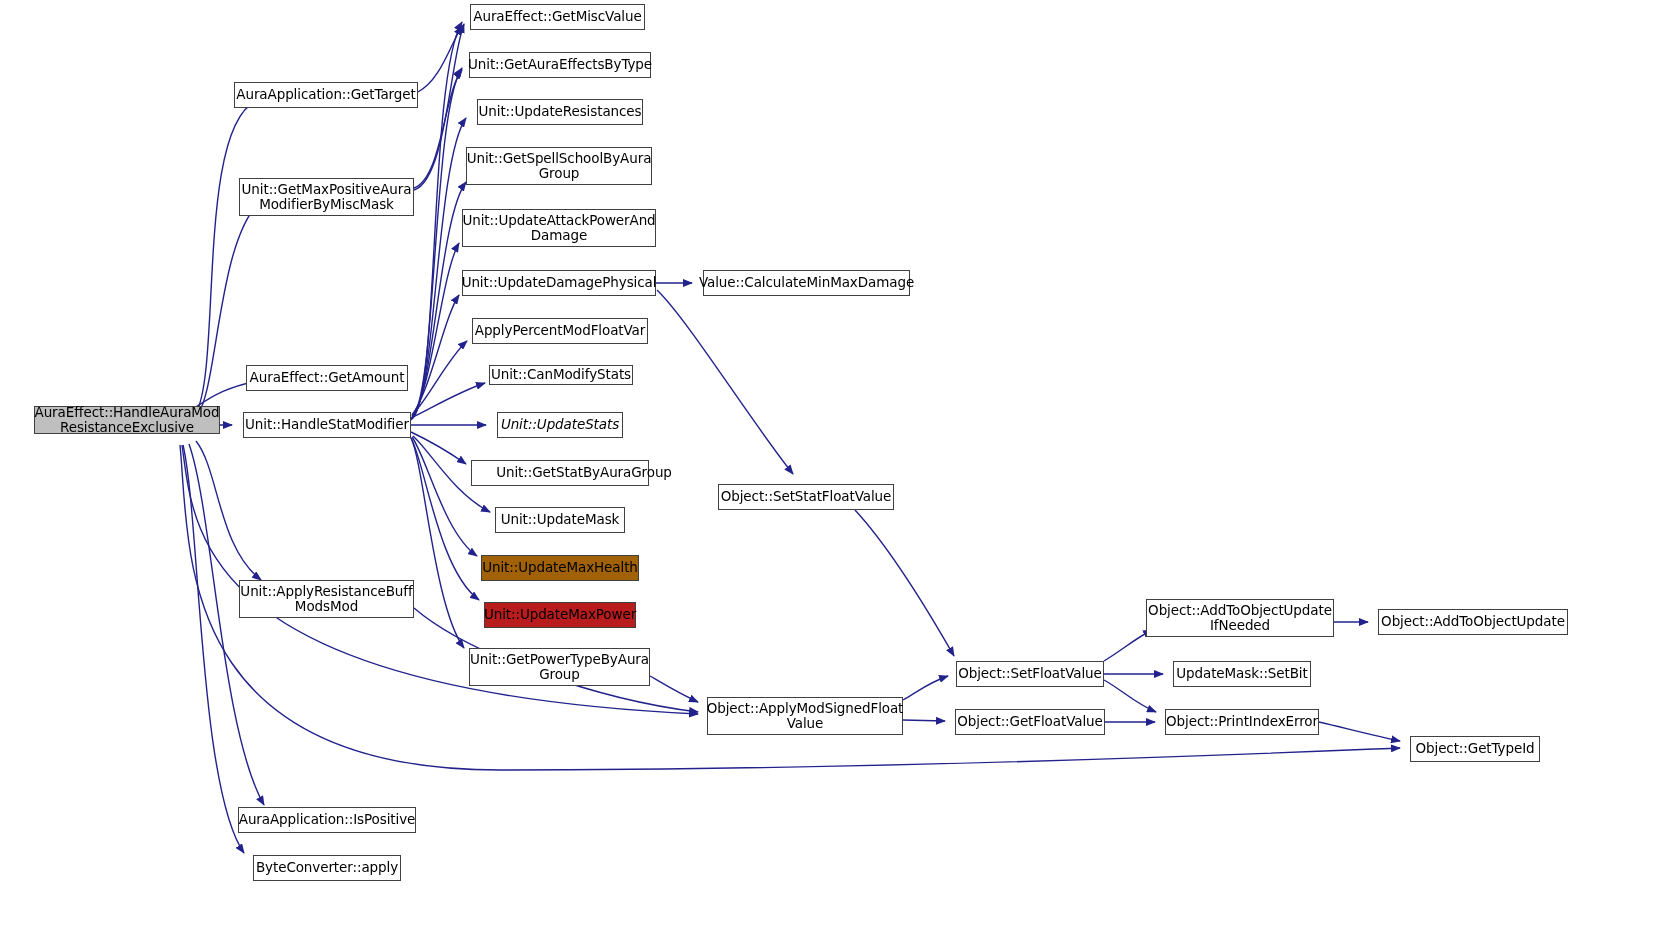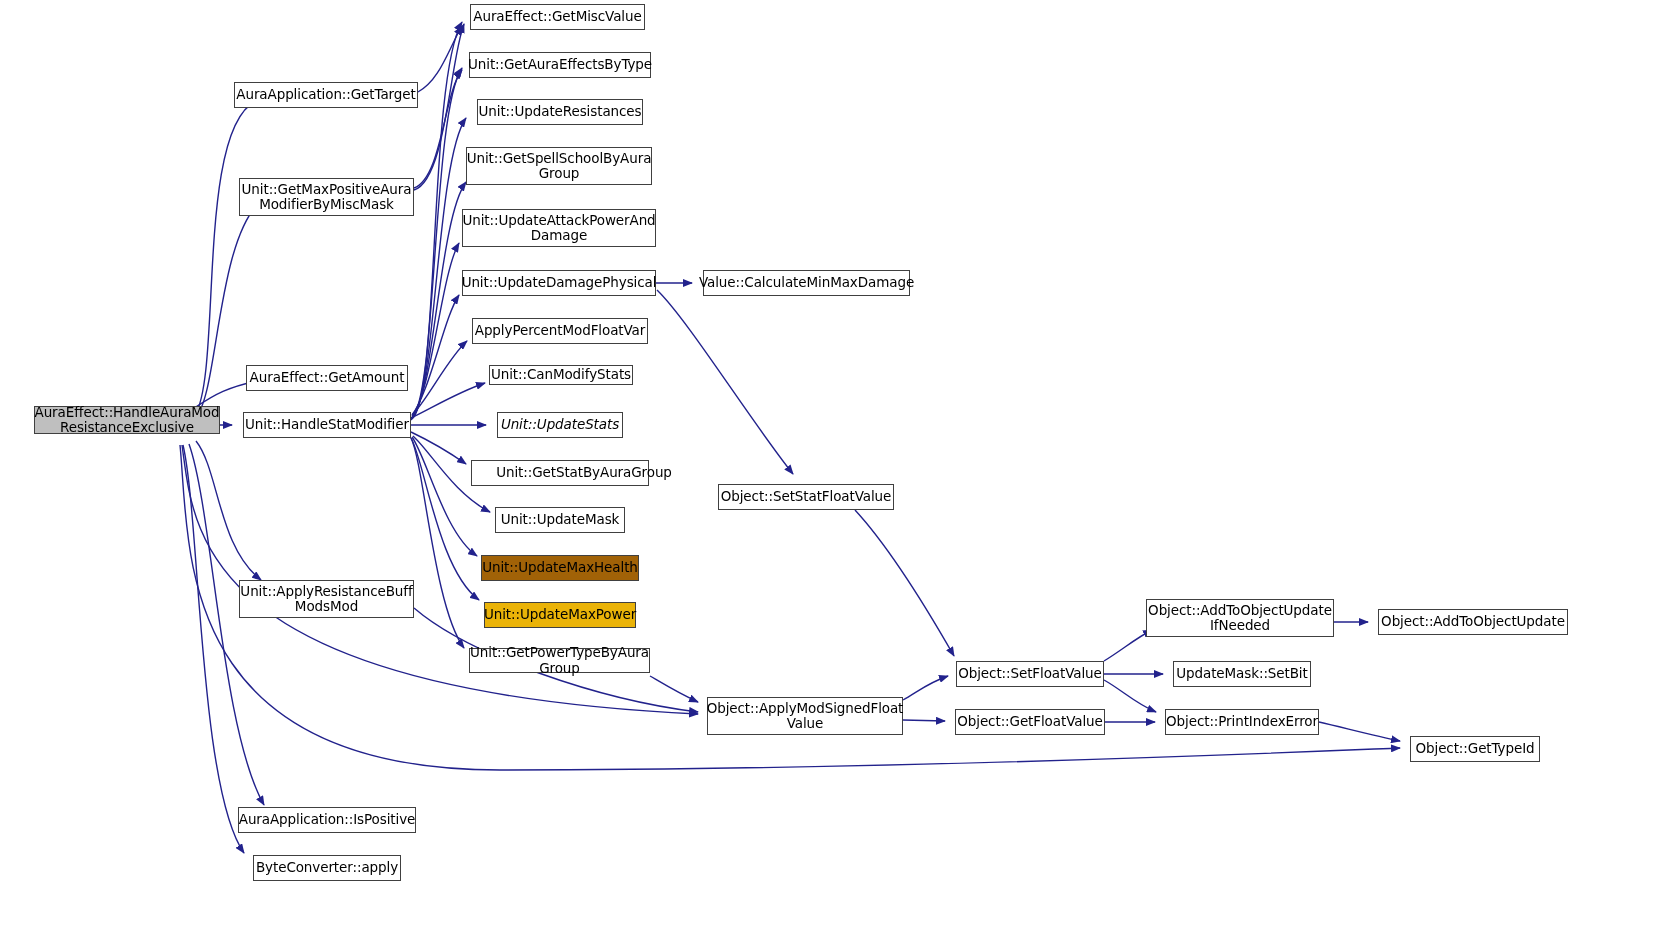--- a/index.html
+++ b/index.html
@@ -117,22 +117,22 @@
 Group</span></div>
       <div class="node" style="left: 462px; top: 209px; width: 194px; height: 38px; border-color: rgb(64, 64, 64); background: rgb(255, 255, 255);"><span>Unit::UpdateAttackPowerAnd
 Damage</span></div>
       <div class="node" style="left: 462px; top: 270px; width: 194px; height: 26px; border-color: rgb(64, 64, 64); background: rgb(255, 255, 255);"><span>Unit::UpdateDamagePhysical</span></div>
       <div class="node" style="left: 472px; top: 318px; width: 176px; height: 26px; border-color: rgb(64, 64, 64); background: rgb(255, 255, 255);"><span>ApplyPercentModFloatVar</span></div>
       <div class="node" style="left: 489px; top: 365px; width: 144px; height: 20px; border-color: rgb(64, 64, 64); background: rgb(255, 255, 255);"><span>Unit::CanModifyStats</span></div>
       <div class="node" style="left: 497px; top: 412px; width: 126px; height: 26px; border-color: rgb(64, 64, 64); background: rgb(255, 255, 255); font-style: italic;"><span>Unit::UpdateStats</span></div>
       <div class="node" style="left: 471px; top: 460px; width: 178px; height: 26px; border-color: rgb(64, 64, 64); background: rgb(255, 255, 255); padding-left: 48px;"><span>Unit::GetStatByAuraGroup</span></div>
       <div class="node" style="left: 495px; top: 507px; width: 130px; height: 26px; border-color: rgb(64, 64, 64); background: rgb(255, 255, 255);"><span>Unit::UpdateMask</span></div>
       <div class="node" style="left: 481px; top: 555px; width: 158px; height: 26px; border-color: rgb(64, 64, 64); background: #a16207;"><span>Unit::UpdateMaxHealth</span></div>
-      <div class="node" style="left: 484px; top: 602px; width: 152px; height: 26px; border-color: rgb(64, 64, 64); background: #eab308;"><span>Unit::UpdateMaxPower</span></div>
-      <div class="node" style="left: 469px; top: 648px; width: 181px; height: 25px; border-color: rgb(64, 64, 64); background: rgb(255, 255, 255);"><span>Unit::GetPowerTypeByAura
+      <div class="node" style="left: 484px; top: 602px; width: 152px; height: 26px; border-color: rgb(64, 64, 64); background: #b91c1c;"><span>Unit::UpdateMaxPower</span></div>
+      <div class="node" style="left: 469px; top: 648px; width: 181px; height: 38px; border-color: rgb(64, 64, 64); background: rgb(255, 255, 255);"><span>Unit::GetPowerTypeByAura
 Group</span></div>
       <div class="node" style="left: 703px; top: 270px; width: 207px; height: 26px; border-color: rgb(64, 64, 64); background: rgb(255, 255, 255);"><span>Value::CalculateMinMaxDamage</span></div>
       <div class="node" style="left: 718px; top: 484px; width: 176px; height: 26px; border-color: rgb(64, 64, 64); background: rgb(255, 255, 255);"><span>Object::SetStatFloatValue</span></div>
       <div class="node" style="left: 707px; top: 697px; width: 196px; height: 38px; border-color: rgb(64, 64, 64); background: rgb(255, 255, 255);"><span>Object::ApplyModSignedFloat
 Value</span></div>
       <div class="node" style="left: 956px; top: 661px; width: 148px; height: 26px; border-color: rgb(64, 64, 64); background: rgb(255, 255, 255);"><span>Object::SetFloatValue</span></div>
       <div class="node" style="left: 955px; top: 709px; width: 150px; height: 26px; border-color: rgb(64, 64, 64); background: rgb(255, 255, 255);"><span>Object::GetFloatValue</span></div>
       <div class="node" style="left: 1146px; top: 599px; width: 188px; height: 38px; border-color: rgb(64, 64, 64); background: rgb(255, 255, 255);"><span>Object::AddToObjectUpdate
 IfNeeded</span></div>
       <div class="node" style="left: 1173px; top: 661px; width: 138px; height: 26px; border-color: rgb(64, 64, 64); background: rgb(255, 255, 255);"><span>UpdateMask::SetBit</span></div>

